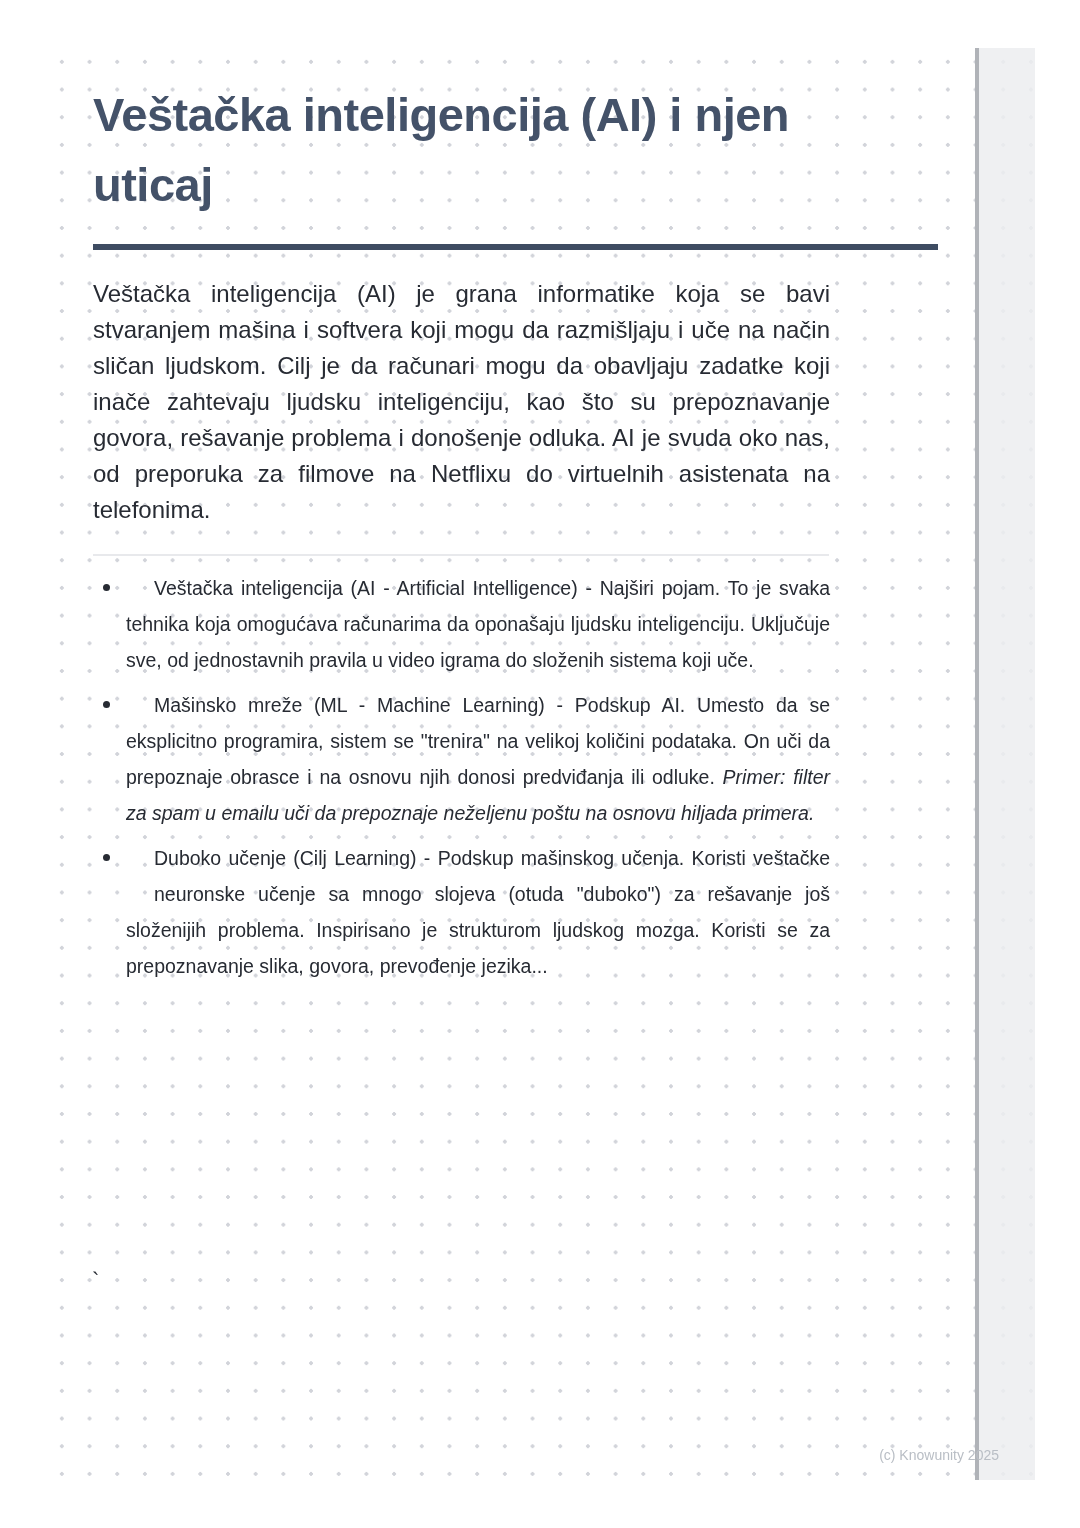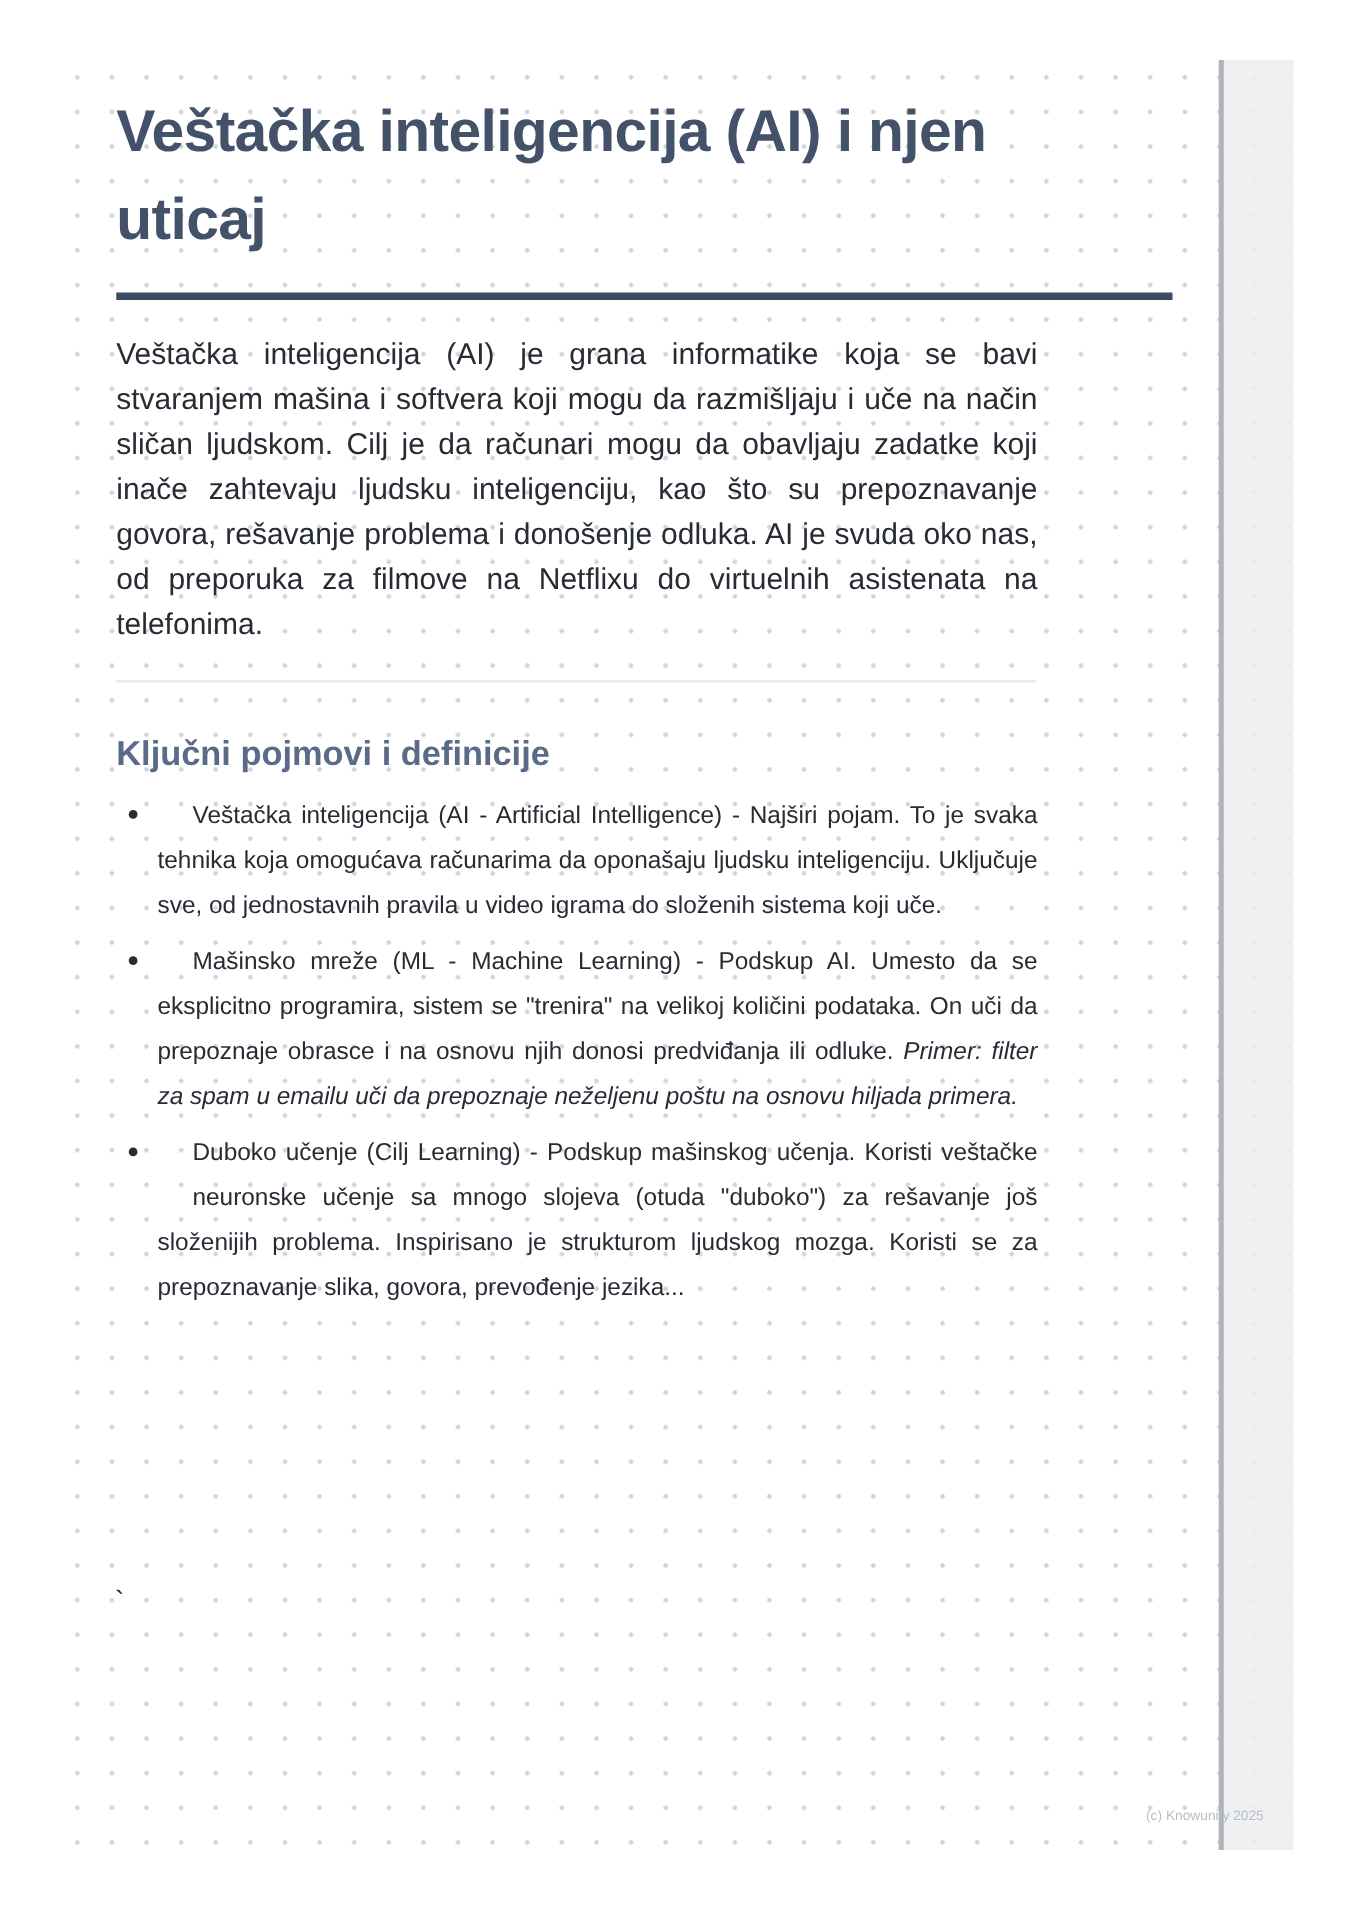--- a/index.html
+++ b/index.html
@@ -33,21 +33,21 @@
     position:absolute;
     left:975px;top:48px;
     width:60px;height:1432px;
     background:var(--c-strip-bg);
     border-left:4px solid var(--c-strip-edge);
     box-sizing:border-box;
     z-index:1;
   }
   .content{
     position:absolute;
-    left:93px;top:70px;
+    left:93px;top:80px;
     width:737px;
     z-index:2;
   }
   .doc-title{
     margin:0;
     font-size:47px;
     font-weight:700;
     letter-spacing:-0.5px;
     line-height:70px;
     color:var(--c-title);
@@ -105,41 +105,40 @@
   .bullet-list em{font-style:italic;}
   .stray-char{
     position:absolute;
     left:92px;top:1268px;
     font-size:22px;
     color:var(--c-body);
     z-index:2;
   }
   .footer-credit{
     position:absolute;
-    right:69px;top:1447px;
-    font-size:11px;
+    right:81px;top:1447px;
+    font-size:14px;
     color:var(--c-footer);
     z-index:3;
   }
 </style>
 </head>
 <body>
 
 <div class="dot-paper"></div>
 <div class="side-strip"></div>
 
 <main class="content">
   <h1 class="doc-title">Veštačka inteligencija (AI) i njen uticaj</h1>
   <hr class="title-rule">
 
   <p class="body-para">Veštačka inteligencija (AI) je grana informatike koja se bavi stvaranjem mašina i softvera koji mogu da razmišljaju i uče na način sličan ljudskom. Cilj je da računari mogu da obavljaju zadatke koji inače zahtevaju ljudsku inteligenciju, kao što su prepoznavanje govora, rešavanje problema i donošenje odluka. AI je svuda oko nas, od preporuka za filmove na Netflixu do virtuelnih asistenata na telefonima.</p>
 
   <hr class="light-divider">
 
-  <h2 class="section-heading second">Ključni pojmovi i definicije</h2>
 
   <ul class="bullet-list">
     <li><strong>Veštačka inteligencija (AI - Artificial Intelligence)</strong><span> - Najširi pojam. To je svaka tehnika koja omogućava računarima da oponašaju ljudsku inteligenciju. Uključuje sve, od jednostavnih pravila u video igrama do složenih sistema koji uče.</span></li>
     <li><strong>Mašinsko mreže (ML - Machine Learning)</strong><span> - Podskup AI. Umesto da se eksplicitno programira, sistem se "trenira" na velikoj količini podataka. On uči da prepoznaje obrasce i na osnovu njih donosi predviđanja ili odluke.</span><em> Primer: filter za spam u emailu uči da prepoznaje neželjenu poštu na osnovu hiljada primera.</em></li>
     <li><strong>Duboko učenje (Cilj Learning)</strong><span> - Podskup mašinskog učenja. Koristi veštačke </span><strong>neuronske učenje</strong><span> sa mnogo slojeva (otuda "duboko") za rešavanje još složenijih problema. Inspirisano je strukturom ljudskog mozga. Koristi se za prepoznavanje slika, govora, prevođenje jezika...</span></li>
   </ul>
 </main>
 
 <div class="stray-char">`</div>
 <div class="footer-credit">(c) Knowunity 2025</div>

